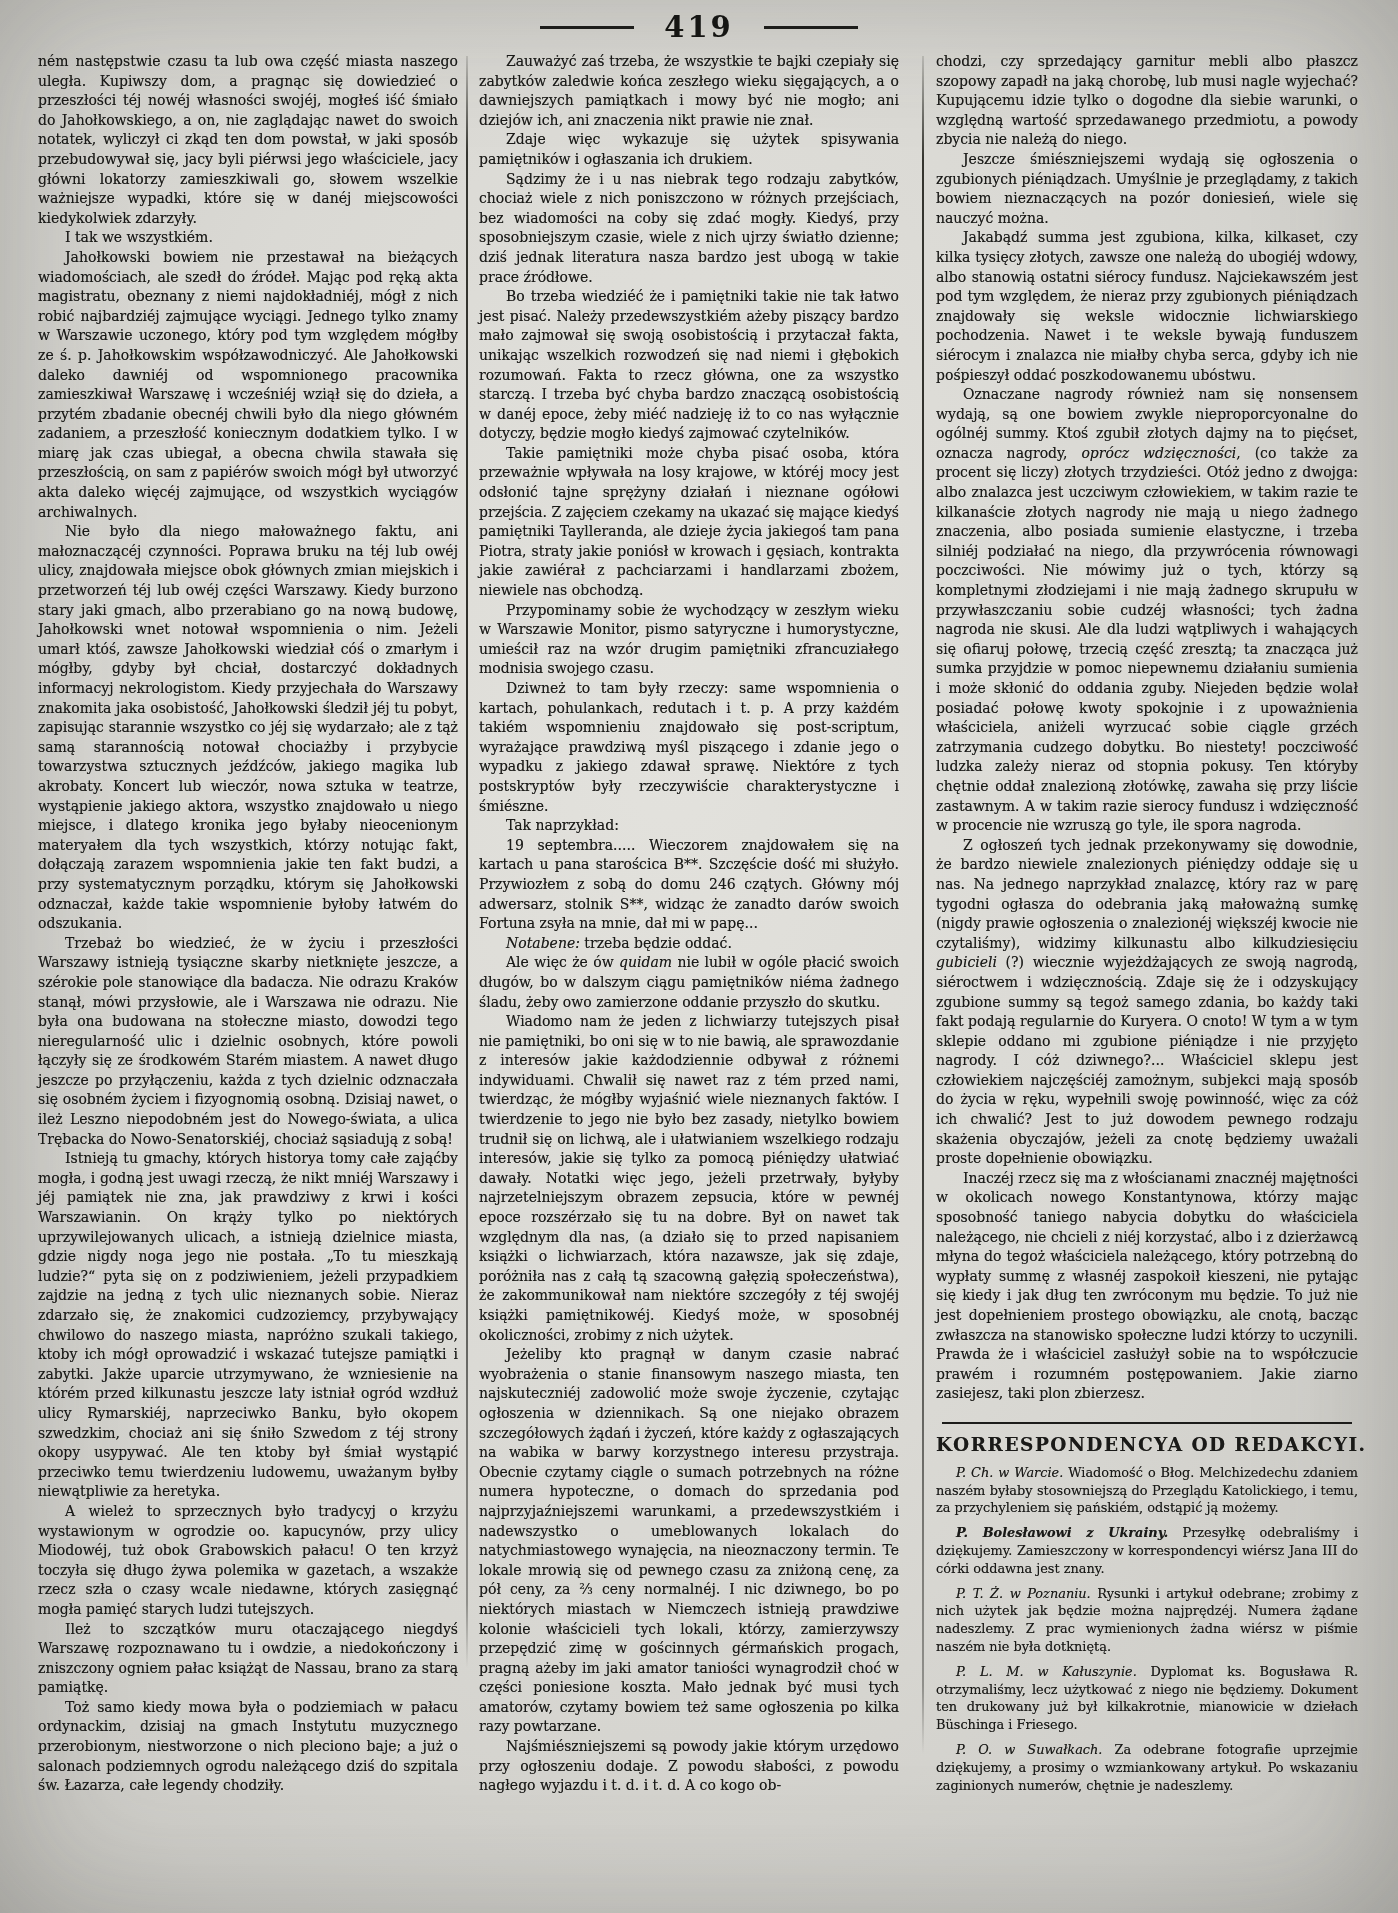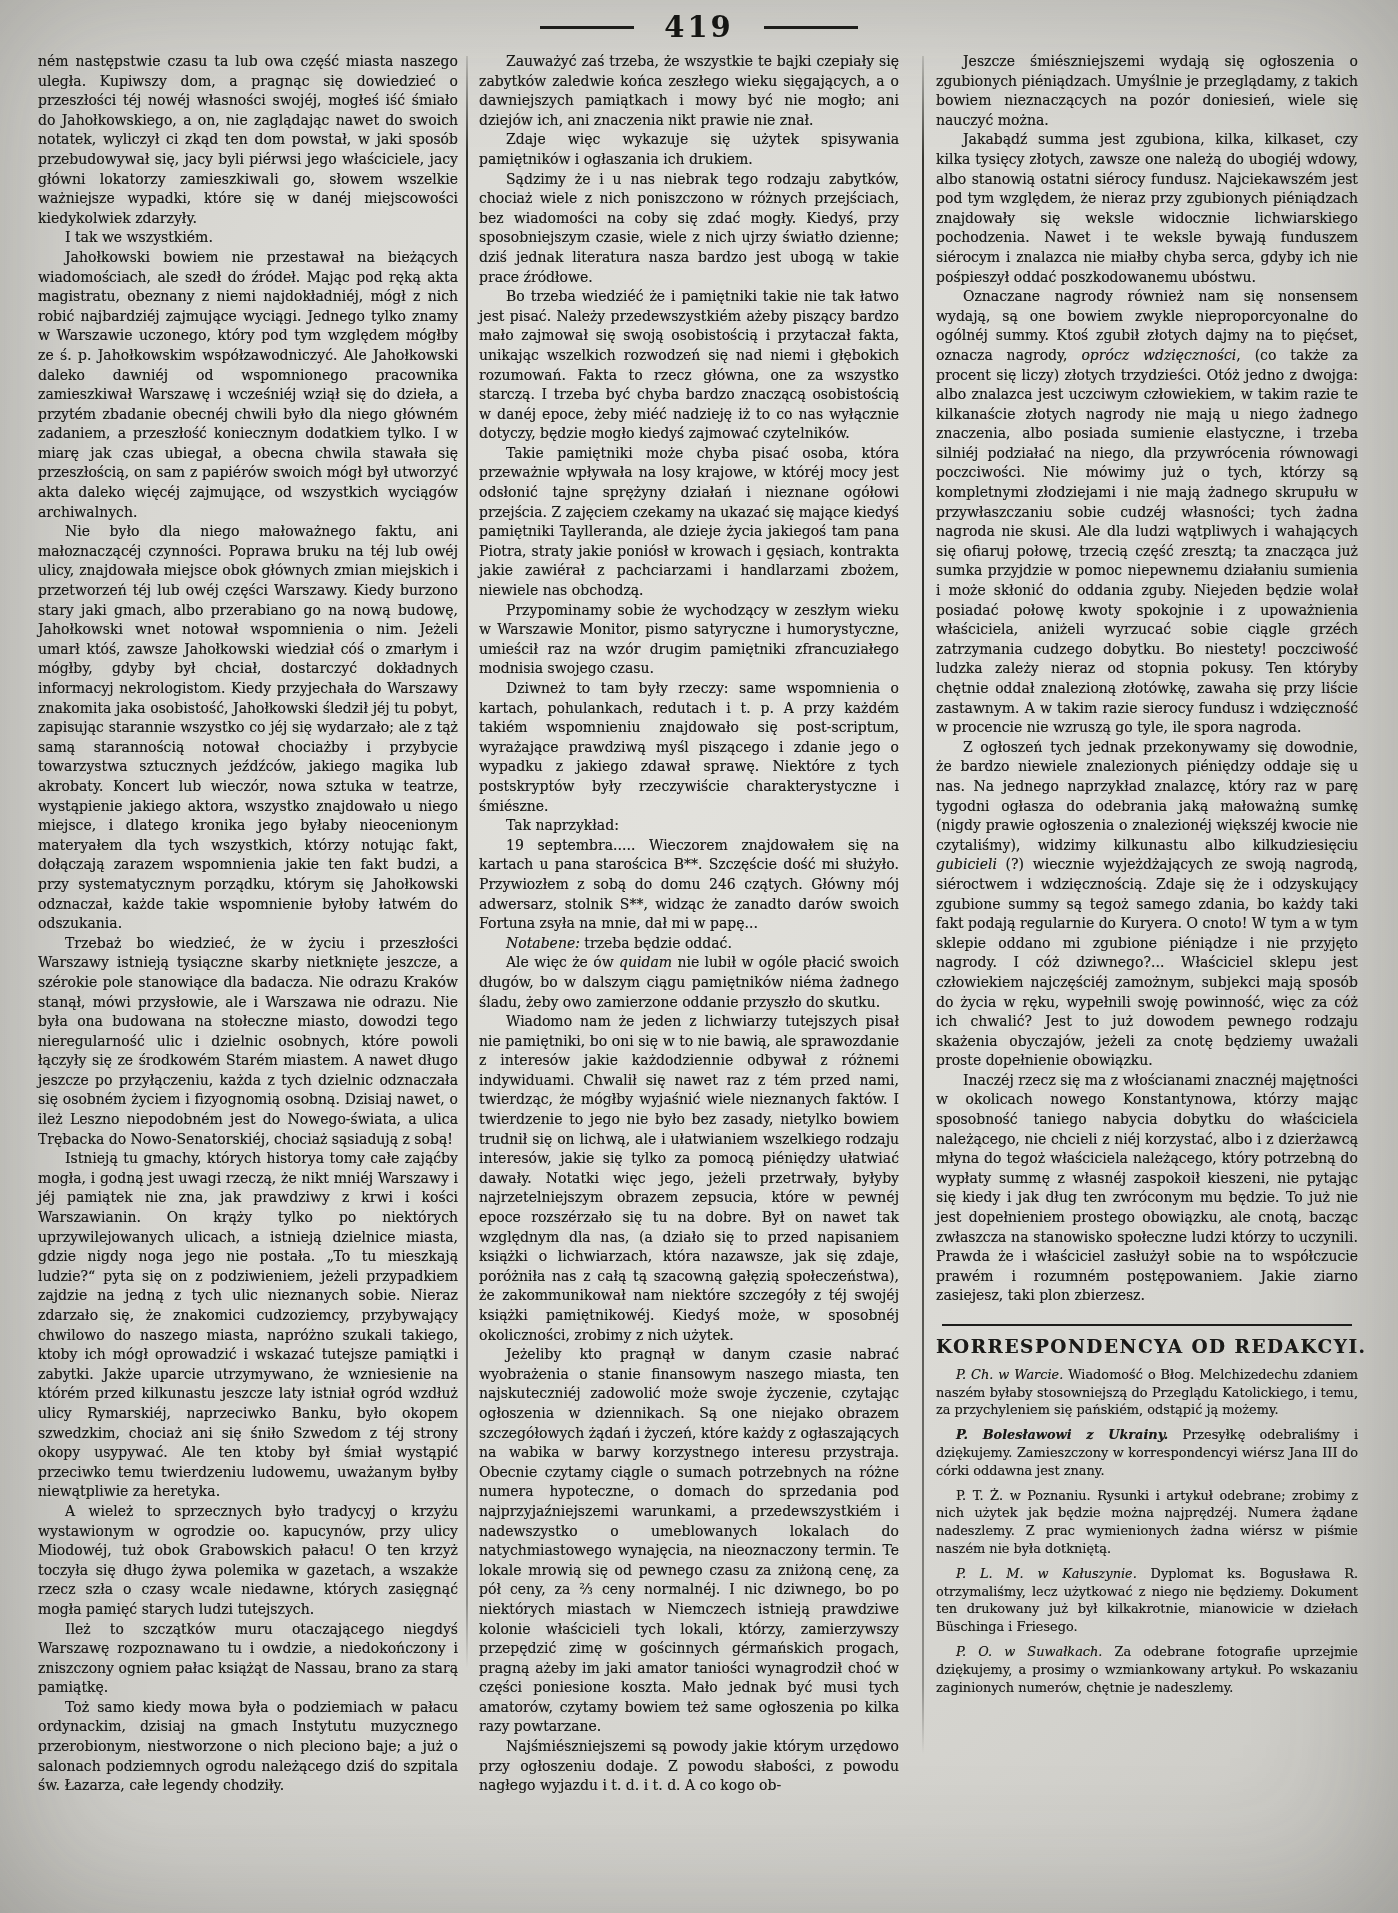--- a/index.html
+++ b/index.html
@@ -92,31 +92,32 @@
     <p>Tak naprzykład:</p>
     <p>19 septembra..... Wieczorem znajdowałem się na kartach u pana starościca B**. Szczęście dość mi służyło. Przywiozłem z sobą do domu 246 czątych. Główny mój adwersarz, stolnik S**, widząc że zanadto darów swoich Fortuna zsyła na mnie, dał mi w papę...</p>
     <p><span style="font-style: italic;">Notabene:</span><span> trzeba będzie oddać.</span></p>
     <p><span>Ale więc że ów </span><span style="font-style: italic;">quidam</span><span> nie lubił w ogóle płacić swoich długów, bo w dalszym ciągu pamiętników niéma żadnego śladu, żeby owo zamierzone oddanie przyszło do skutku.</span></p>
     <p>Wiadomo nam że jeden z lichwiarzy tutejszych pisał nie pamiętniki, bo oni się w to nie bawią, ale sprawozdanie z interesów jakie każdodziennie odbywał z różnemi indywiduami. Chwalił się nawet raz z tém przed nami, twierdząc, że mógłby wyjaśnić wiele nieznanych faktów. I twierdzenie to jego nie było bez zasady, nietylko bowiem trudnił się on lichwą, ale i ułatwianiem wszelkiego rodzaju interesów, jakie się tylko za pomocą piéniędzy ułatwiać dawały. Notatki więc jego, jeżeli przetrwały, byłyby najrzetelniejszym obrazem zepsucia, które w pewnéj epoce rozszérzało się tu na dobre. Był on nawet tak względnym dla nas, (a działo się to przed napisaniem książki o lichwiarzach, która nazawsze, jak się zdaje, poróżniła nas z całą tą szacowną gałęzią społeczeństwa), że zakommunikował nam niektóre szczegóły z téj swojéj książki pamiętnikowéj. Kiedyś może, w sposobnéj okoliczności, zrobimy z nich użytek.</p>
     <p>Jeżeliby kto pragnął w danym czasie nabrać wyobrażenia o stanie finansowym naszego miasta, ten najskuteczniéj zadowolić może swoje życzenie, czytając ogłoszenia w dziennikach. Są one niejako obrazem szczegółowych żądań i życzeń, które każdy z ogłaszających na wabika w barwy korzystnego interesu przystraja. Obecnie czytamy ciągle o sumach potrzebnych na różne numera hypoteczne, o domach do sprzedania pod najprzyjaźniejszemi warunkami, a przedewszystkiém i nadewszystko o umeblowanych lokalach do natychmiastowego wynajęcia, na nieoznaczony termin. Te lokale mrowią się od pewnego czasu za zniżoną cenę, za pół ceny, za ⅔ ceny normalnéj. I nic dziwnego, bo po niektórych miastach w Niemczech istnieją prawdziwe kolonie właścicieli tych lokali, którzy, zamierzywszy przepędzić zimę w gościnnych gérmańskich progach, pragną ażeby im jaki amator taniości wynagrodził choć w części poniesione koszta. Mało jednak być musi tych amatorów, czytamy bowiem też same ogłoszenia po kilka razy powtarzane.</p>
     <p>Najśmiészniejszemi są powody jakie którym urzędowo przy ogłoszeniu dodaje. Z powodu słabości, z powodu nagłego wyjazdu i t. d. i t. d. A co kogo ob-</p>
   </div>
 
   <div class="col" id="col3">
+    <p class="noind">chodzi, czy sprzedający garnitur mebli albo płaszcz szopowy zapadł na jaką chorobę, lub musi nagle wyjechać? Kupującemu idzie tylko o dogodne dla siebie warunki, o względną wartość sprzedawanego przedmiotu, a powody zbycia nie należą do niego.</p>
     <p>Jeszcze śmiészniejszemi wydają się ogłoszenia o zgubionych piéniądzach. Umyślnie je przeglądamy, z takich bowiem nieznaczących na pozór doniesień, wiele się nauczyć można.</p>
     <p>Jakabądź summa jest zgubiona, kilka, kilkaset, czy kilka tysięcy złotych, zawsze one należą do ubogiéj wdowy, albo stanowią ostatni siérocy fundusz. Najciekawszém jest pod tym względem, że nieraz przy zgubionych piéniądzach znajdowały się weksle widocznie lichwiarskiego pochodzenia. Nawet i te weksle bywają funduszem siérocym i znalazca nie miałby chyba serca, gdyby ich nie pośpieszył oddać poszkodowanemu ubóstwu.</p>
     <p><span>Oznaczane nagrody również nam się nonsensem wydają, są one bowiem zwykle nieproporcyonalne do ogólnéj summy. Ktoś zgubił złotych dajmy na to pięćset, oznacza nagrody, </span><span style="font-style: italic;">oprócz wdzięczności</span><span>, (co także za procent się liczy) złotych trzydzieści. Otóż jedno z dwojga: albo znalazca jest uczciwym człowiekiem, w takim razie te kilkanaście złotych nagrody nie mają u niego żadnego znaczenia, albo posiada sumienie elastyczne, i trzeba silniéj podziałać na niego, dla przywrócenia równowagi poczciwości. Nie mówimy już o tych, którzy są kompletnymi złodziejami i nie mają żadnego skrupułu w przywłaszczaniu sobie cudzéj własności; tych żadna nagroda nie skusi. Ale dla ludzi wątpliwych i wahających się ofiaruj połowę, trzecią część zresztą; ta znacząca już sumka przyjdzie w pomoc niepewnemu działaniu sumienia i może skłonić do oddania zguby. Niejeden będzie wolał posiadać połowę kwoty spokojnie i z upoważnienia właściciela, aniżeli wyrzucać sobie ciągle grzéch zatrzymania cudzego dobytku. Bo niestety! poczciwość ludzka zależy nieraz od stopnia pokusy. Ten któryby chętnie oddał znalezioną złotówkę, zawaha się przy liście zastawnym. A w takim razie sierocy fundusz i wdzięczność w procencie nie wzruszą go tyle, ile spora nagroda.</span></p>
     <p><span>Z ogłoszeń tych jednak przekonywamy się dowodnie, że bardzo niewiele znalezionych piéniędzy oddaje się u nas. Na jednego naprzykład znalazcę, który raz w parę tygodni ogłasza do odebrania jaką małoważną sumkę (nigdy prawie ogłoszenia o znalezionéj większéj kwocie nie czytaliśmy), widzimy kilkunastu albo kilkudziesięciu </span><span style="font-style: italic;">gubicieli</span><span> (?) wiecznie wyjeżdżających ze swoją nagrodą, siéroctwem i wdzięcznością. Zdaje się że i odzyskujący zgubione summy są tegoż samego zdania, bo każdy taki fakt podają regularnie do Kuryera. O cnoto! W tym a w tym sklepie oddano mi zgubione piéniądze i nie przyjęto nagrody. I cóż dziwnego?... Właściciel sklepu jest człowiekiem najczęściéj zamożnym, subjekci mają sposób do życia w ręku, wypełnili swoję powinność, więc za cóż ich chwalić? Jest to już dowodem pewnego rodzaju skażenia obyczajów, jeżeli za cnotę będziemy uważali proste dopełnienie obowiązku.</span></p>
     <p>Inaczéj rzecz się ma z włościanami znacznéj majętności w okolicach nowego Konstantynowa, którzy mając sposobność taniego nabycia dobytku do właściciela należącego, nie chcieli z niéj korzystać, albo i z dzierżawcą młyna do tegoż właściciela należącego, który potrzebną do wypłaty summę z własnéj zaspokoił kieszeni, nie pytając się kiedy i jak dług ten zwróconym mu będzie. To już nie jest dopełnieniem prostego obowiązku, ale cnotą, bacząc zwłaszcza na stanowisko społeczne ludzi którzy to uczynili. Prawda że i właściciel zasłużył sobie na to współczucie prawém i rozumném postępowaniem. Jakie ziarno zasiejesz, taki plon zbierzesz.</p>
 
     <hr class="corr-rule">
 
     <div class="corr">
       <p class="corr-title">KORRESPONDENCYA OD REDAKCYI.</p>
       <p><span style="font-style: italic;">P. Ch. w Warcie.</span><span> Wiadomość o Błog. Melchizedechu zdaniem naszém byłaby stosowniejszą do Przeglądu Katolickiego, i temu, za przychyleniem się pańskiém, odstąpić ją możemy.</span></p>
       <p><span style="font-style: italic; font-weight: bold;">P. Bolesławowi z Ukrainy.</span><span> Przesyłkę odebraliśmy i dziękujemy. Zamieszczony w korrespondencyi wiérsz Jana III do córki oddawna jest znany.</span></p>
-      <p><span style="">P. T. Ż. w Poznaniu.</span><span> Rysunki i artykuł odebrane; zrobimy z nich użytek jak będzie można najprędzéj. Numera żądane nadeszlemy. Z prac wymienionych żadna wiérsz w piśmie naszém nie była dotkniętą.</span></p>
+      <p><span style="font-style: italic;">P. T. Ż. w Poznaniu.</span><span> Rysunki i artykuł odebrane; zrobimy z nich użytek jak będzie można najprędzéj. Numera żądane nadeszlemy. Z prac wymienionych żadna wiérsz w piśmie naszém nie była dotkniętą.</span></p>
       <p><span style="font-style: italic;">P. L. M. w Kałuszynie.</span><span> Dyplomat ks. Bogusława R. otrzymaliśmy, lecz użytkować z niego nie będziemy. Dokument ten drukowany już był kilkakrotnie, mianowicie w dziełach Büschinga i Friesego.</span></p>
       <p><span style="font-style: italic;">P. O. w Suwałkach.</span><span> Za odebrane fotografie uprzejmie dziękujemy, a prosimy o wzmiankowany artykuł. Po wskazaniu zaginionych numerów, chętnie je nadeszlemy.</span></p>
     </div>
   </div>
 
 </div>
 
 </body></html>

